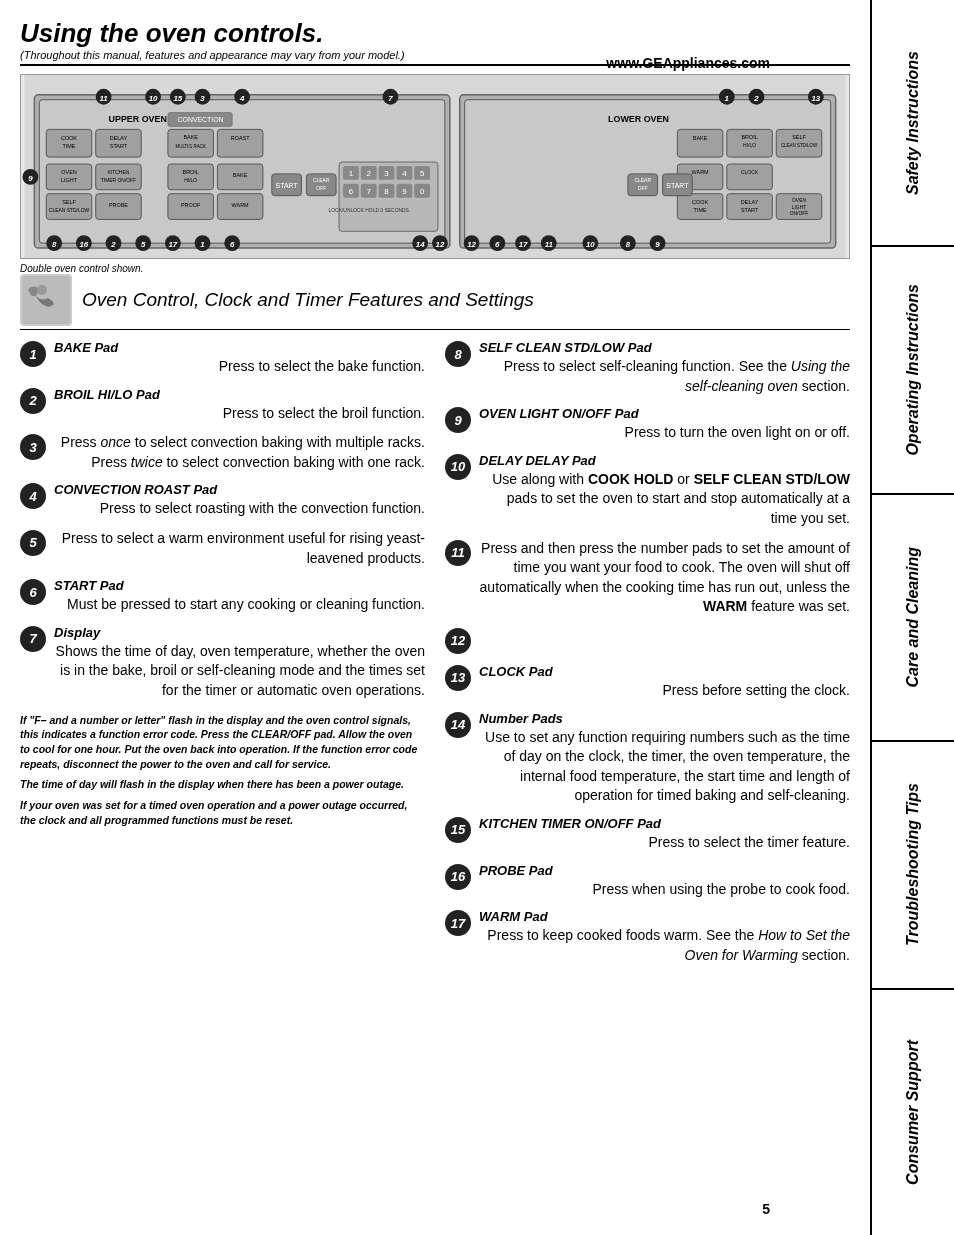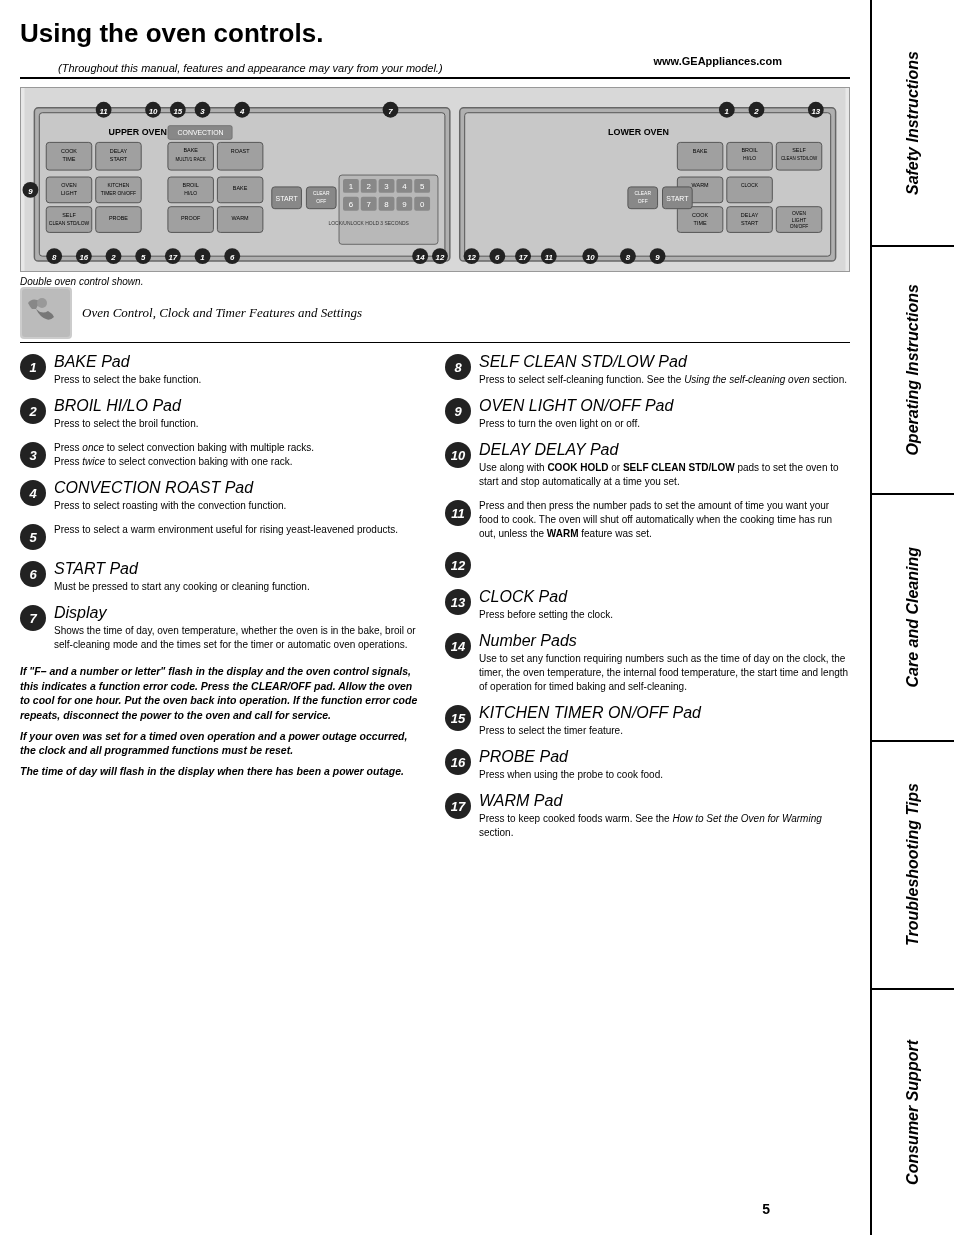--- a/index.html
+++ b/index.html
@@ -53,35 +53,35 @@
       writing-mode: vertical-rl;
       transform: rotate(180deg);
       text-align: center;
       line-height: 1.2;
     }
 
     
     .page-title {
       font-size: 26px;
       font-weight: bold;
-      margin-bottom: 13px;
+      font-style: italic;
+      margin-bottom: 0;
     }
 
     .page-subtitle {
       font-size: 11px;
       font-style: italic;
       margin-bottom: 3px;
-      margin-left: 38px;
     }
 
     .website {
-      font-size: 11px;
+      font-size: 14px;
       font-weight: bold;
       position: absolute;
-      right: 88px;
+      right: 100px;
       top: 55px;
     }
 
     .top-divider {
       border: none;
       border-top: 2px solid #000;
       margin-bottom: 8px;
     }
 
     
@@ -136,29 +136,30 @@
       flex-shrink: 0;
       margin-right: 8px;
       margin-top: 1px;
     }
 
     .feature-content {
       flex: 1;
     }
 
     .feature-title {
-      font-size: 16px;
-      font-weight: normal;
+      font-size: 13px;
+      font-weight: bold;
       font-style: italic;
       margin-bottom: 2px;
     }
 
     .feature-desc {
-      font-size: 10px;
+      font-size: 14px;
       line-height: 1.4;
+      text-align: right;
     }
 
     .feature-desc b {
       font-weight: bold;
     }
 
     .feature-desc i {
       font-style: italic;
     }
 
@@ -415,21 +416,21 @@
 
   <div style="display:flex; align-items: center; border-bottom: 1.5px solid #000; margin-bottom: 10px; padding-bottom: 3px;">
     <div style="width:52px; height:52px; background:#ccc; border-radius:4px; margin-right:10px; display:flex; align-items:center; justify-content:center; flex-shrink:0; overflow:hidden;">
       <svg width="48" height="48" viewBox="0 0 48 48">
         <rect width="48" height="48" fill="#bbb" rx="3"></rect>
         <path d="M10 20 Q8 18 6 14 Q10 8 18 12 Q16 16 14 20 Z" fill="#888"></path>
         <path d="M14 20 Q18 28 24 30 Q28 32 32 28 Q30 24 26 22 Q20 26 14 20Z" fill="#777"></path>
         <circle cx="20" cy="14" r="5" fill="#999"></circle>
       </svg>
     </div>
-    <div style="font-size:13px; font-style:italic;font-family:Liberation Serif, serif;">Oven Control, Clock and Timer Features and Settings</div>
+    <div style="font-size:19px; font-style:italic;">Oven Control, Clock and Timer Features and Settings</div>
   </div>
 
   <div class="two-col">
     <div class="col-left">
 
       <div class="feature-item">
         <div class="feature-number">1</div>
         <div class="feature-content">
           <div class="feature-title">BAKE Pad</div>
           <div class="feature-desc">Press to select the bake function.</div>
@@ -471,22 +472,22 @@
       <div class="feature-item">
         <div class="feature-number">7</div>
         <div class="feature-content">
           <div class="feature-title">Display</div>
           <div class="feature-desc">Shows the time of day, oven temperature, whether the oven is in the bake, broil or self-cleaning mode and the times set for the timer or automatic oven operations.</div>
         </div>
       </div>
 
       <div class="warning-block">
         <p><span><b>If "F– and a number or letter" flash in the display and the oven control signals, this indicates a function error code.</b> Press the <b>CLEAR/OFF</b> pad. Allow the oven to cool for one hour. Put the oven back into operation. If the function error code repeats, disconnect the power to the oven and call for service.</span></p>
+        <p><span><b>The time of day will flash in the display when there has been a power outage.</b></span></p>
         <p><span><b>If your oven was set for a timed oven operation and a power outage occurred,</b> the clock and all programmed functions must be reset.</span></p>
-        <p><span><b>The time of day will flash in the display when there has been a power outage.</b></span></p>
       </div>
     </div>
 
     <div class="col-right">
       <div class="feature-item">
         <div class="feature-number">8</div>
         <div class="feature-content">
           <div class="feature-title">SELF CLEAN STD/LOW Pad</div>
           <div class="feature-desc">Press to select self-cleaning function. See the <i>Using the self-cleaning oven</i> section.</div>
         </div>

